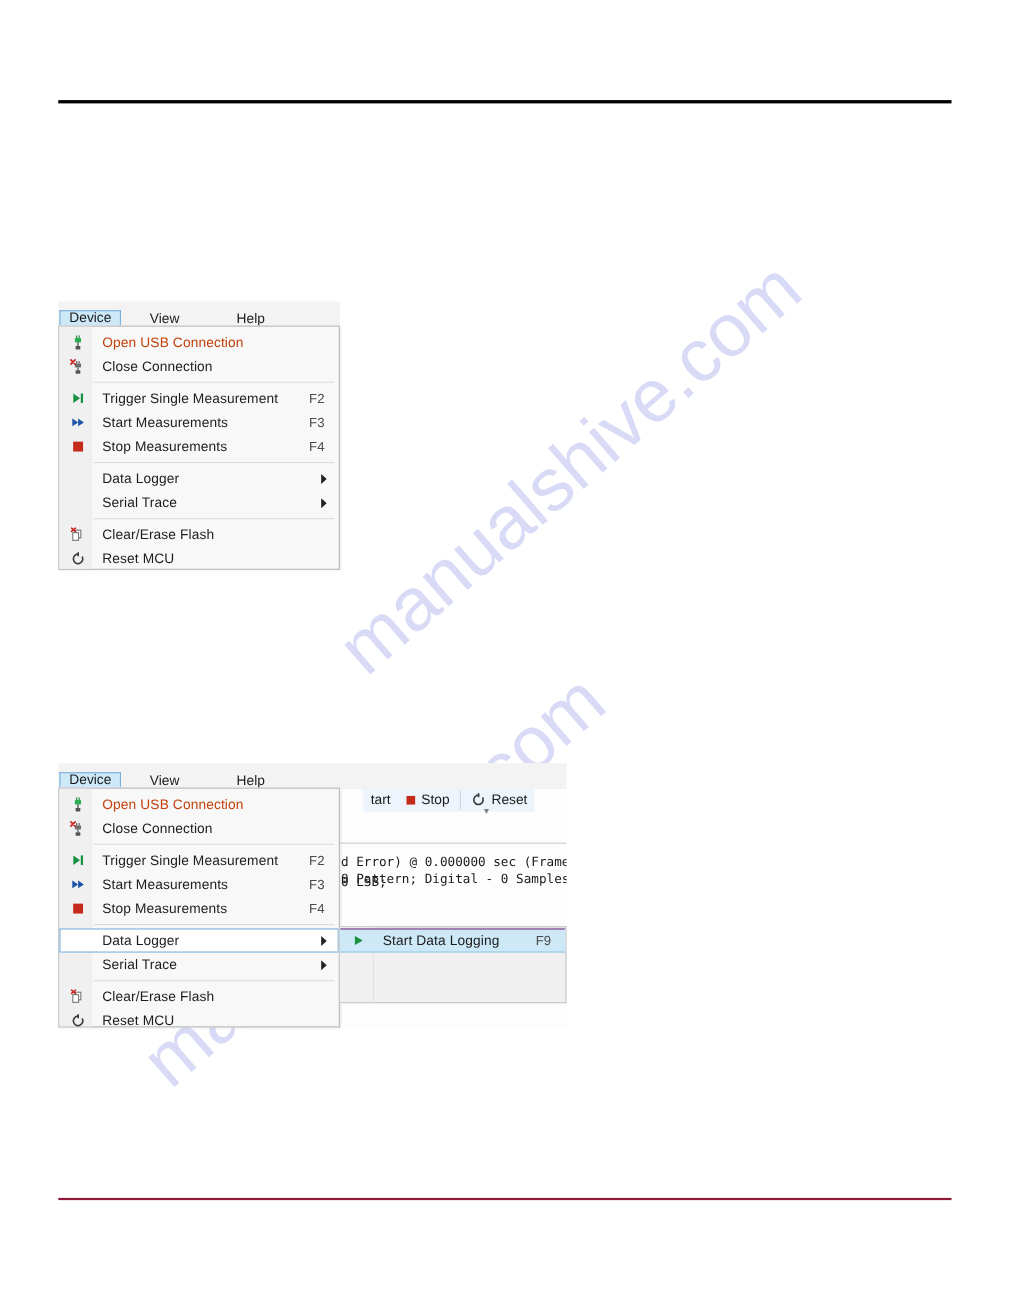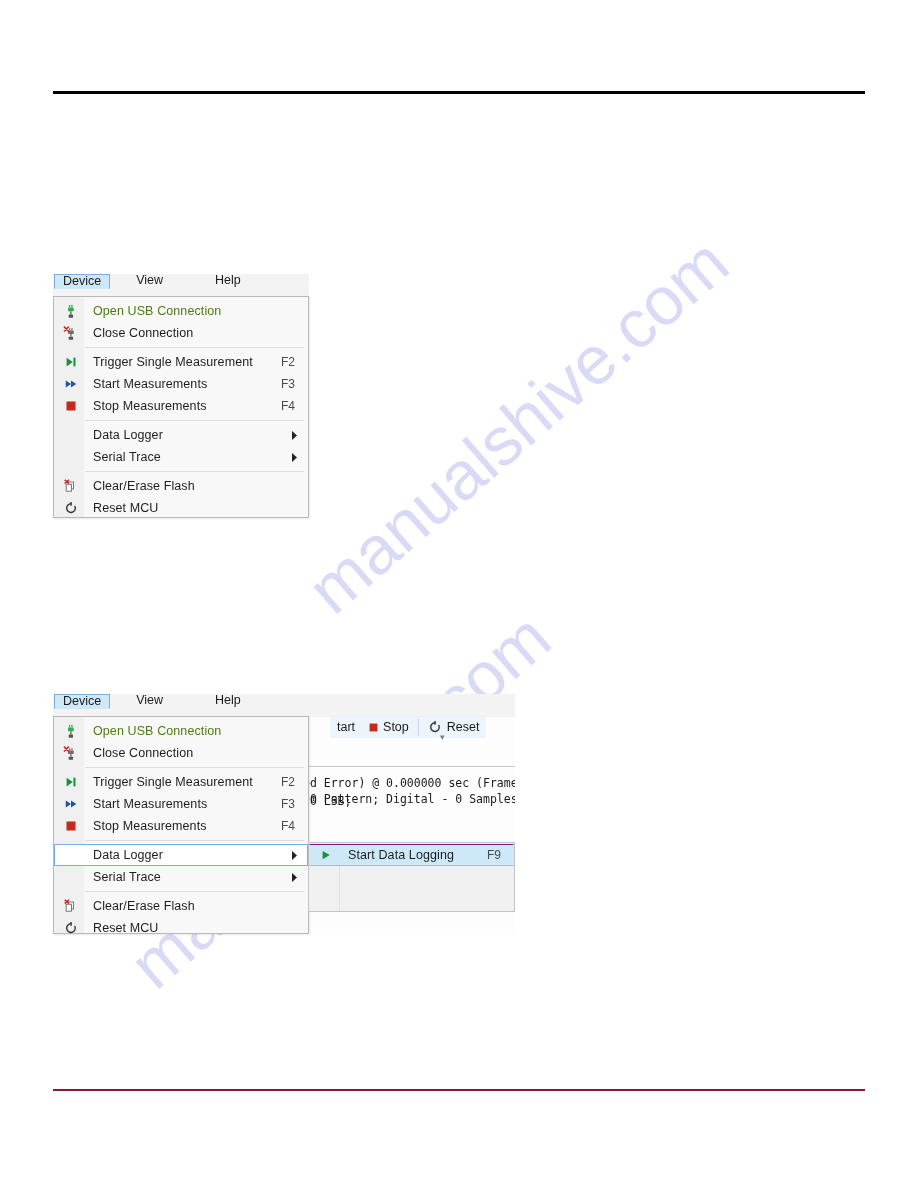--- a/index.html
+++ b/index.html
@@ -66,21 +66,21 @@
     font-family: "Liberation Sans", sans-serif;
   }
 
   .menubar {
     position: absolute;
     left: 0;
     top: 0;
     height: 22px;
     background: #f3f3f3;
     display: flex;
-    align-items: flex-start;
+    align-items: flex-end;
     border-bottom: 1px solid #f0f0f0;
   }
   .menubar-item {
     display: flex;
     align-items: center;
     padding: 0 26px;
     font-size: 12.5px;
     color: #1b1b1b;
     line-height: 1;
   }
@@ -130,21 +130,21 @@
     justify-content: center;
   }
   .menu-row .label {
     flex: 1;
     font-size: 12.5px;
     color: #1d1d1d;
     padding-left: 7px;
     letter-spacing: 0.1px;
     white-space: nowrap;
   }
-  .menu-row.disabled .label { color: #4d7c0f; }
+  .menu-row.disabled .label { color: #c2410c; }
   .menu-row .accel {
     font-size: 12px;
     color: #4a4a4a;
     padding-right: 12px;
     white-space: nowrap;
   }
   .menu-row.disabled .accel { color: #b0b0b0; }
   .menu-row .submenu-arrow {
     width: 14px;
     min-width: 14px;

